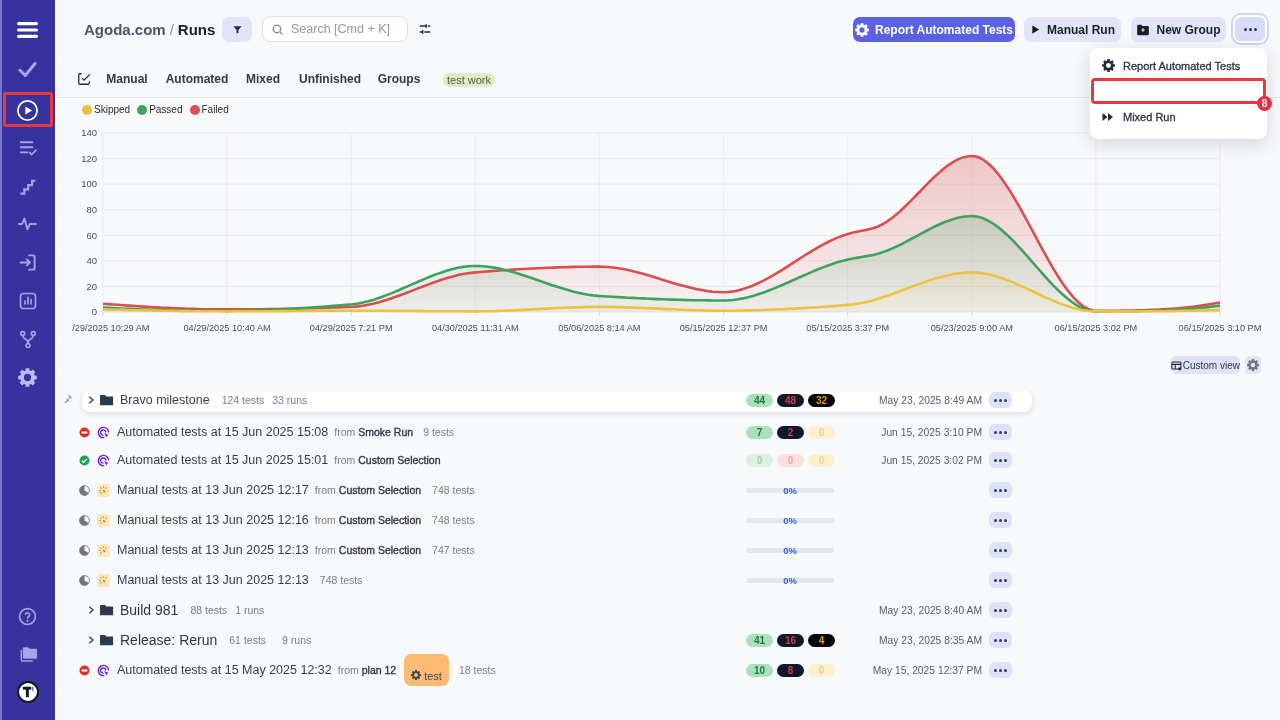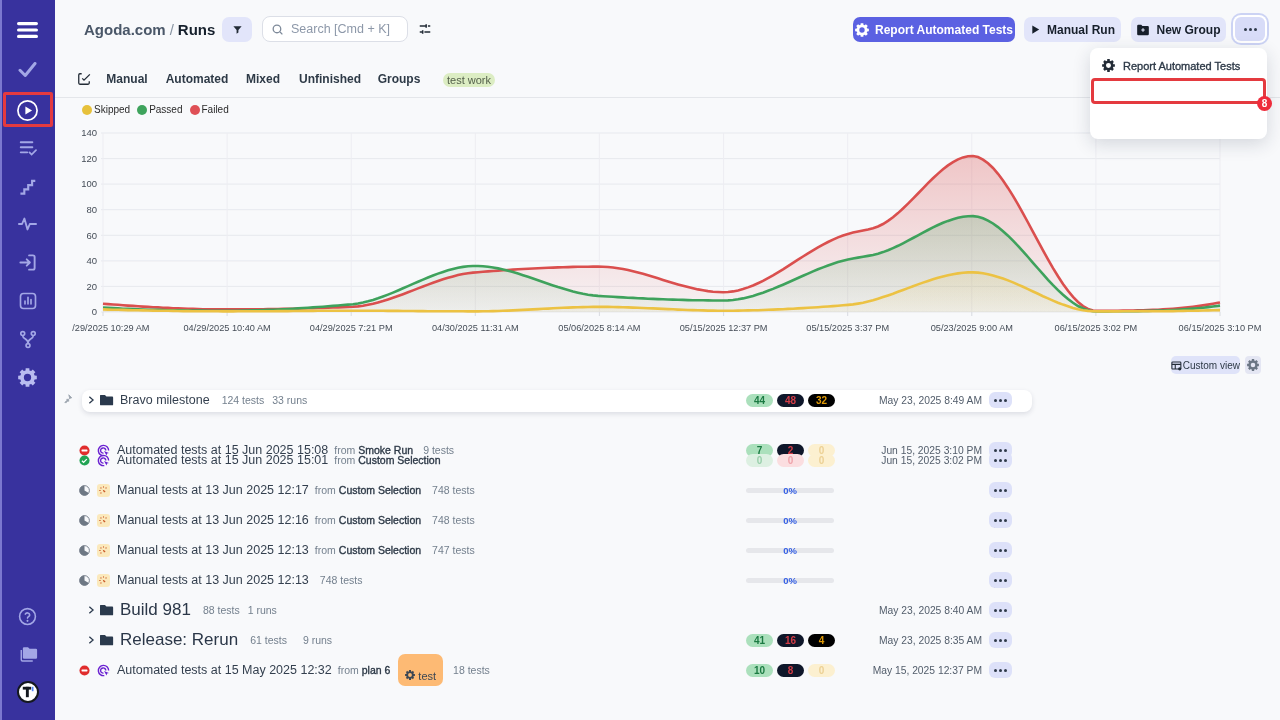--- a/index.html
+++ b/index.html
@@ -28,21 +28,21 @@
 .pill-testwork{position:absolute;left:443px;top:73px;width:52px;height:14px;background:#dcedc3;border-radius:7px;color:#55614c;font-size:11px;display:flex;align-items:center;justify-content:center;z-index:2}
 .tabline{position:absolute;left:55px;top:97px;width:1225px;height:1px;background:#e4e6ea;z-index:1}
 .legend{position:absolute;left:82px;top:104px;display:flex;align-items:center;font-size:10px;color:#2b2b2b;z-index:2}
 .dot{width:10px;height:10px;border-radius:50%;display:inline-block;margin-right:2px}
 .viewbar-pill{position:absolute;left:1171px;top:356px;width:69px;height:18px;background:#dfe3f9;border-radius:5px;display:flex;align-items:center;justify-content:center;gap:1px;font-size:10px;color:#2e3a47;white-space:nowrap;z-index:2}
 .viewbar-gear{position:absolute;left:1245px;top:356px;width:16px;height:18px;background:#e4e6f3;border-radius:4px;display:flex;align-items:center;justify-content:center;z-index:2}
 .row{position:absolute;left:55px;width:971px;height:30px;z-index:2}
 .rowcard{position:absolute;left:27px;top:5px;right:-6px;bottom:3px;background:#fff;border-radius:8px;box-shadow:0 2px 5px rgba(30,40,70,.13)}
 .rowflex{position:absolute;left:0;top:0;width:100%;height:30px;display:flex;align-items:center}
 .rtitle{font-size:12.5px;color:#333f4e;font-weight:500;white-space:nowrap}
-.gtitle{font-size:17px;color:#2b3748;white-space:nowrap}
+.gtitle{font-size:14px;color:#2b3748;white-space:nowrap}
 .rsmall{font-size:10.5px;color:#74808e}
 .rfrom{font-size:10.5px;color:#74808e}
 .rname{font-size:10.5px;color:#2d3947;-webkit-text-stroke:0.35px #2d3947}
 .badges{position:absolute;left:691px;top:0;height:30px;display:flex;align-items:center;gap:4px}
 .bdg{width:27px;height:13px;border-radius:7px;font-size:10px;font-weight:bold;display:flex;align-items:center;justify-content:center}
 .bdg-g{background:#abe0bc;color:#1b7a42}
 .bdg-r{background:#0f172a;color:#d23c46}
 .bdg-y{background:#000000;color:#e09a06}
 .bdg-gf{background:#ddf0e2;color:#98ceaa}
 .bdg-rf{background:#fbdee0;color:#efa3aa}
@@ -306,21 +306,21 @@
     </div>
     <div class="rdate" style="z-index:1">May 23, 2025 8:49 AM</div>
     <div class="rdots" style="z-index:1">
       <div class="dots3">
         <i></i>
         <i></i>
         <i></i>
       </div>
     </div>
   </div>
-<div class="row" style="top:435px">
+<div class="row" style="top:417px">
     <div class="rowflex">
       <svg width="11" height="11" viewBox="0 0 24 24" style="margin-left:24px;flex:none">
         <circle cx="12" cy="12" r="11" fill="#e02d2d"></circle>
         <rect x="5.5" y="10" width="13" height="4" rx="1.2" fill="#fff"></rect>
       </svg>
       <svg width="13" height="13" viewBox="0 0 24 24" style="margin-left:7px;flex:none" fill="none" stroke="#6a21d1" stroke-width="2.6">
         <path d="M21.5 12a9.5 9.5 0 10-8 9.4"></path>
         <path d="M16.2 12A4.8 4.8 0 1012 16.8"></path>
         <path d="M13 13l4.5 8 1.2-3.3 3.3-1.2z" fill="#6a21d1" stroke="none"></path>
       </svg>
@@ -535,21 +535,21 @@
         <circle cx="12" cy="12" r="11" fill="#e02d2d"></circle>
         <rect x="5.5" y="10" width="13" height="4" rx="1.2" fill="#fff"></rect>
       </svg>
       <svg width="13" height="13" viewBox="0 0 24 24" style="margin-left:7px;flex:none" fill="none" stroke="#6a21d1" stroke-width="2.6">
         <path d="M21.5 12a9.5 9.5 0 10-8 9.4"></path>
         <path d="M16.2 12A4.8 4.8 0 1012 16.8"></path>
         <path d="M13 13l4.5 8 1.2-3.3 3.3-1.2z" fill="#6a21d1" stroke="none"></path>
       </svg>
       <span class="rtitle" style="margin-left:7px">Automated tests at 15 May 2025 12:32</span>
       <span class="rfrom" style="margin-left:6px">from</span>
-      <span class="rname" style="margin-left:3px">plan 6</span>
+      <span class="rname" style="margin-left:3px">plan 12</span>
       <span class="testpill" style="margin-left:8px"><svg width="10" height="10" viewBox="0 0 24 24" fill="#3c4754">
           <path d="M23.77 9.66 L23.77 14.34 L20.98 14.44 L20.07 16.62 L21.98 18.67 L18.67 21.98 L16.62 20.07 L14.44 20.98 L14.34 23.77 L9.66 23.77 L9.56 20.98 L7.38 20.07 L5.33 21.98 L2.02 18.67 L3.93 16.62 L3.02 14.44 L0.23 14.34 L0.23 9.66 L3.02 9.56 L3.93 7.38 L2.02 5.33 L5.33 2.02 L7.38 3.93 L9.56 3.02 L9.66 0.23 L14.34 0.23 L14.44 3.02 L16.62 3.93 L18.67 2.02 L21.98 5.33 L20.07 7.38 L20.98 9.56Z M16.6 12A4.6 4.6 0 1 0 7.4 12A4.6 4.6 0 1 0 16.6 12Z" fill-rule="evenodd"></path>
         </svg>test</span>
       <span class="rsmall" style="margin-left:10px">18 tests</span>
     </div>
     <div class="badges">
       <span class="bdg bdg-g">10</span>
       <span class="bdg bdg-r">8</span>
       <span class="bdg bdg-yf">0</span>
     </div>
@@ -564,15 +564,23 @@
   </div>
 <div class="menu">
 <div class="mi" style="top:4.5px">
       <span class="ic">
         <svg width="13" height="13" viewBox="0 0 24 24" fill="#222b36">
           <path d="M23.77 9.66 L23.77 14.34 L20.98 14.44 L20.07 16.62 L21.98 18.67 L18.67 21.98 L16.62 20.07 L14.44 20.98 L14.34 23.77 L9.66 23.77 L9.56 20.98 L7.38 20.07 L5.33 21.98 L2.02 18.67 L3.93 16.62 L3.02 14.44 L0.23 14.34 L0.23 9.66 L3.02 9.56 L3.93 7.38 L2.02 5.33 L5.33 2.02 L7.38 3.93 L9.56 3.02 L9.66 0.23 L14.34 0.23 L14.44 3.02 L16.62 3.93 L18.67 2.02 L21.98 5.33 L20.07 7.38 L20.98 9.56Z M16.6 12A4.6 4.6 0 1 0 7.4 12A4.6 4.6 0 1 0 16.6 12Z" fill-rule="evenodd"></path>
         </svg>
       </span>
       <span>Report Automated Tests</span>
     </div>
+<div class="mi" style="top:56px">
+      <span class="ic">
+        <svg width="14" height="12" viewBox="0 0 26 24" fill="#222b36">
+          <path d="M2 4l10 8-10 8zM13 4l10 8-10 8z"></path>
+        </svg>
+      </span>
+      <span>Mixed Run</span>
+    </div>
 </div>
 <div class="redbox2"></div>
 <div class="badge8">8</div>
 
 </body></html>

